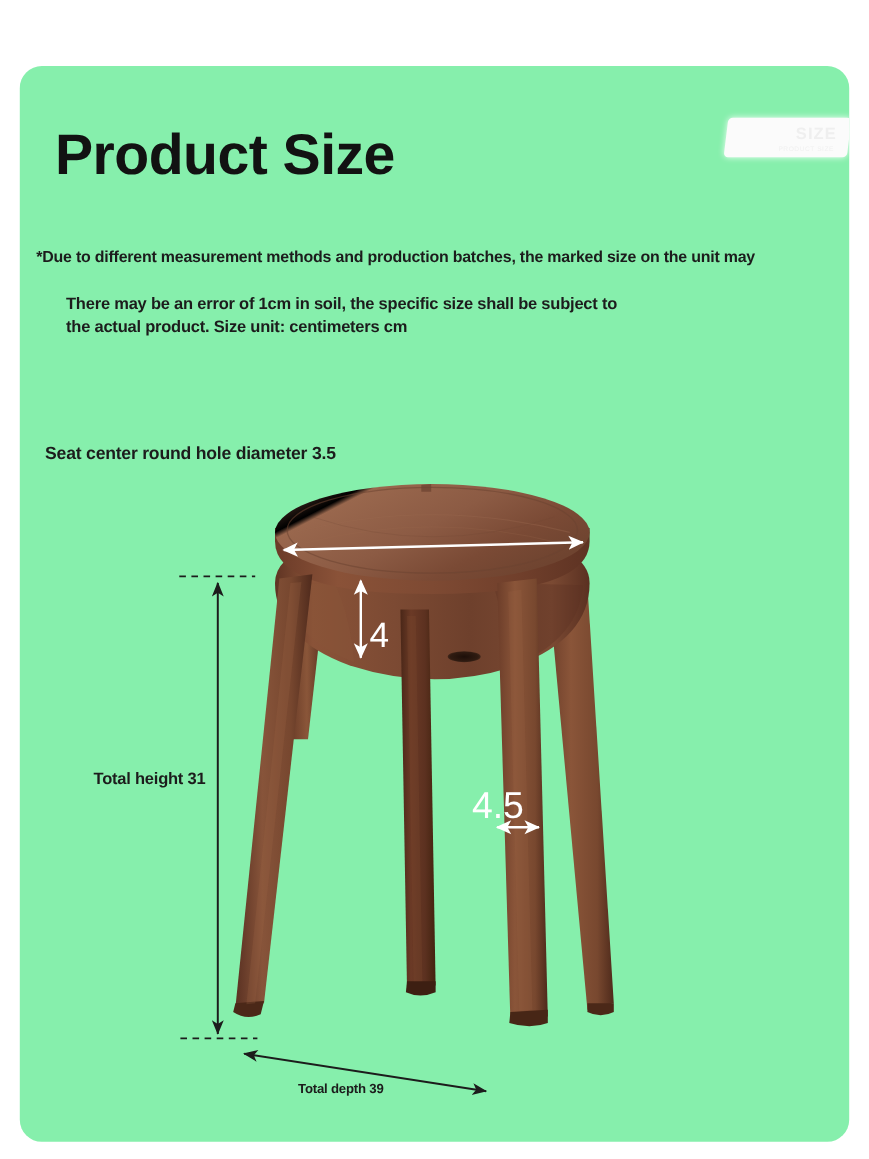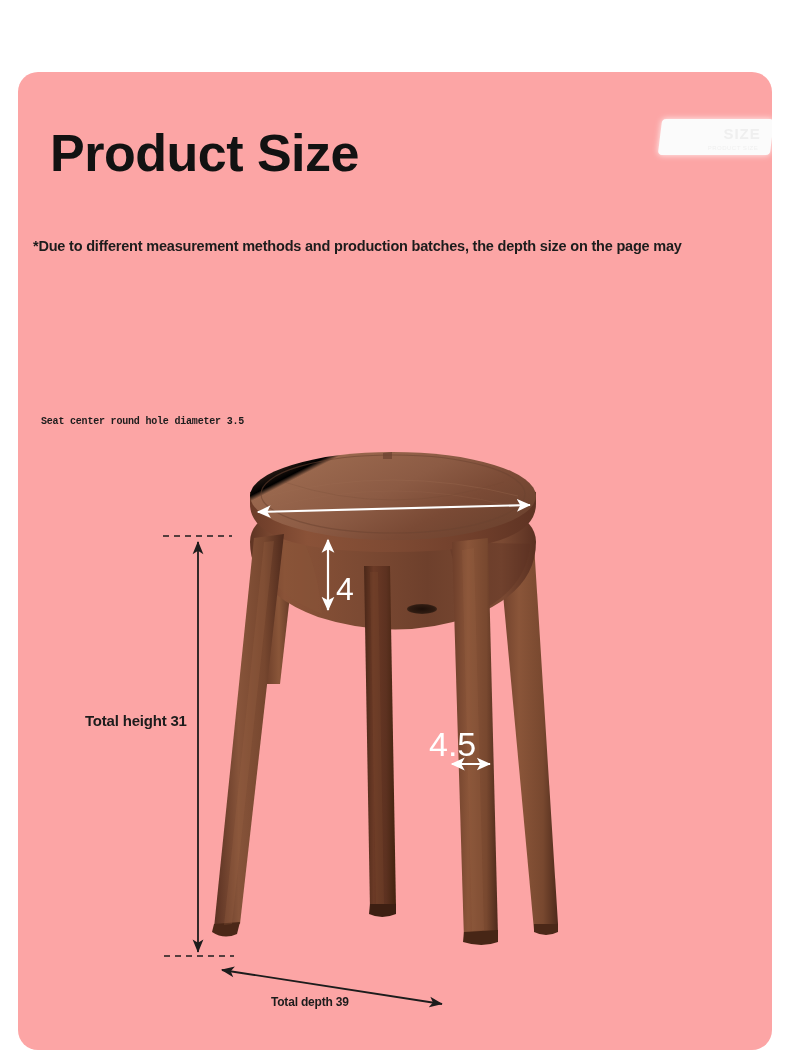--- a/index.html
+++ b/index.html
@@ -12,24 +12,24 @@
     height: 1054px;
     font-family: "Liberation Sans", sans-serif;
     position: relative;
     overflow: hidden;
   }
 
   
   #card {
     position: absolute;
     left: 18px;
-    top: 72px;
+    top: 60px;
     width: 754px;
     height: 978px;
-    background: #fca5a5;
+    background: #86efac;
     border-radius: 20px;
     overflow: hidden;
   }
 
   
   #size-badge {
     position: absolute;
     left: 642px;
     top: 47px;
     width: 112px;
@@ -88,26 +88,25 @@
     font-size: 15px;
     font-weight: bold;
     color: #1c1c1c;
     line-height: 1.42;
     letter-spacing: -0.2px;
   }
   #hole-label {
     position: absolute;
     left: 23px;
     top: 344px;
-    font-size: 10px;
-    font-weight: bold;
-    color: #1c1c1c;
-    white-space: nowrap;
-    letter-spacing: -0.2px;
-    font-family: Liberation Mono, monospace;
+    font-size: 16px;
+    font-weight: bold;
+    color: #1c1c1c;
+    white-space: nowrap;
+    letter-spacing: -0.2px;
   }
   #seat-diameter-label {
     position: absolute;
     left: 318px;
     top: 429px;
     font-size: 15px;
     font-weight: bold;
     color: #1c1c1c;
     white-space: nowrap;
     letter-spacing: -0.2px;
@@ -147,21 +146,22 @@
 
 <div id="card">
 
   <div id="size-badge">
     <span class="badge-text">SIZE</span>
     <span class="badge-sub">PRODUCT SIZE</span>
   </div>
 
   <div id="page-title">Product Size</div>
 
-  <div id="disclaimer-line1">*Due to different measurement methods and production batches, the depth size on the page may</div>
+  <div id="disclaimer-line1">*Due to different measurement methods and production batches, the marked size on the unit may</div>
+  <div id="disclaimer-line2">There may be an error of 1cm in soil, the specific size shall be subject to the actual product. Size unit: centimeters cm</div>
 
   <div id="hole-label">Seat center round hole diameter 3.5</div>
   <div id="seat-diameter-label">Seat diameter 32</div>
   <div id="total-height-label">Total height 31</div>
   <div id="total-depth-label">Total depth 39</div>
 
   <svg id="stool-figure" viewBox="0 0 754 978">
     <defs>
       <linearGradient id="gSeatTop" x1="0" y1="0" x2="1" y2="0.6">
         <stop offset="0%" stop-color="#7e5340"></stop>

